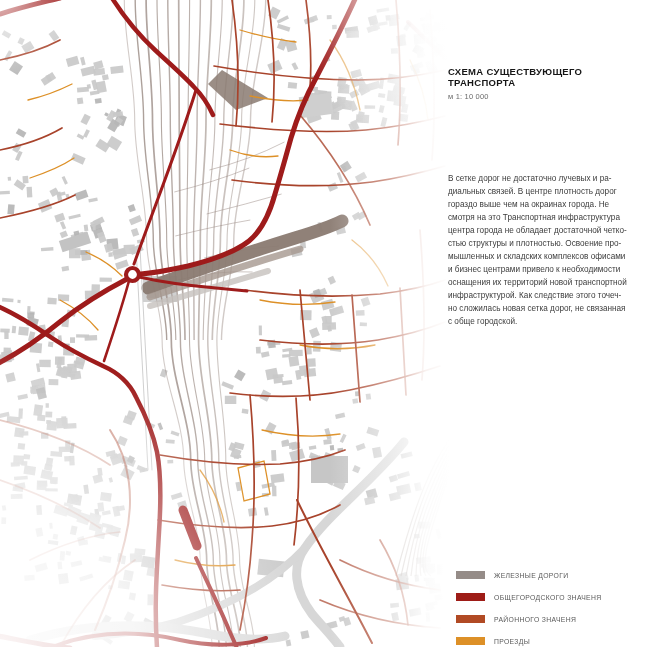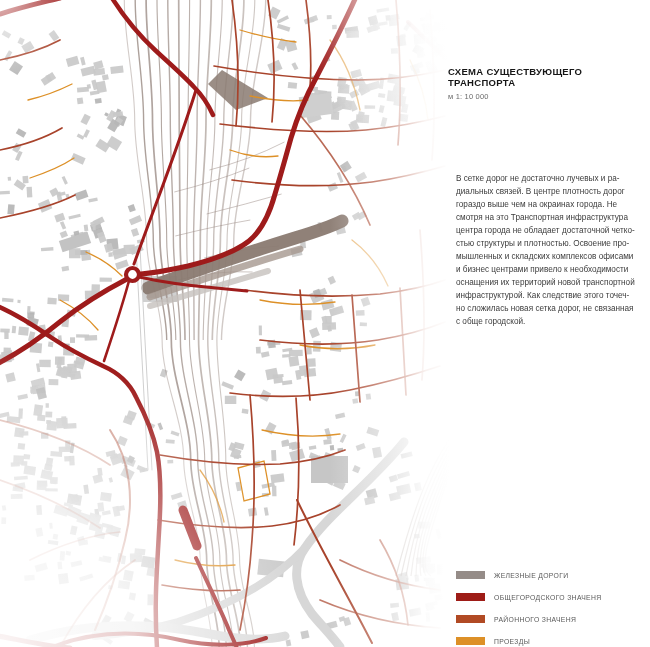--- a/index.html
+++ b/index.html
@@ -9,21 +9,21 @@
   }
   .map-wrap{position:absolute;left:0;top:0;width:450px;height:647px;}
   .panel{position:absolute;left:448px;top:0;width:196px;height:460px;}
   .panel-title{
     position:absolute;left:0;top:66px;width:196px;
     font-size:9.5px;font-weight:bold;color:#161616;letter-spacing:.3px;line-height:11px;
   }
   .panel-scale{position:absolute;left:0;top:92px;font-size:7.5px;color:#6a6a6a;letter-spacing:.2px;text-align:right;}
   .panel-desc{
     position:absolute;left:0;top:172px;width:186px;
-    font-size:8.2px;line-height:13px;color:#3c3c3c;white-space:pre-line;margin-left:8px;
+    font-size:8.2px;line-height:13px;color:#3c3c3c;white-space:pre-line;
   }
   .legend{position:absolute;left:8px;top:564px;width:186px;}
   .legend-row{display:flex;align-items:center;height:22px;}
   .legend-swatch{width:29px;height:8px;margin-right:9px;flex:none;}
   .legend-label{font-size:6.8px;color:#585858;letter-spacing:.35px;white-space:nowrap;padding-top:1px;}
   svg .rd{fill:none;stroke-linecap:round;stroke-linejoin:round;}
 </style>
 </head>
 <body>
 

